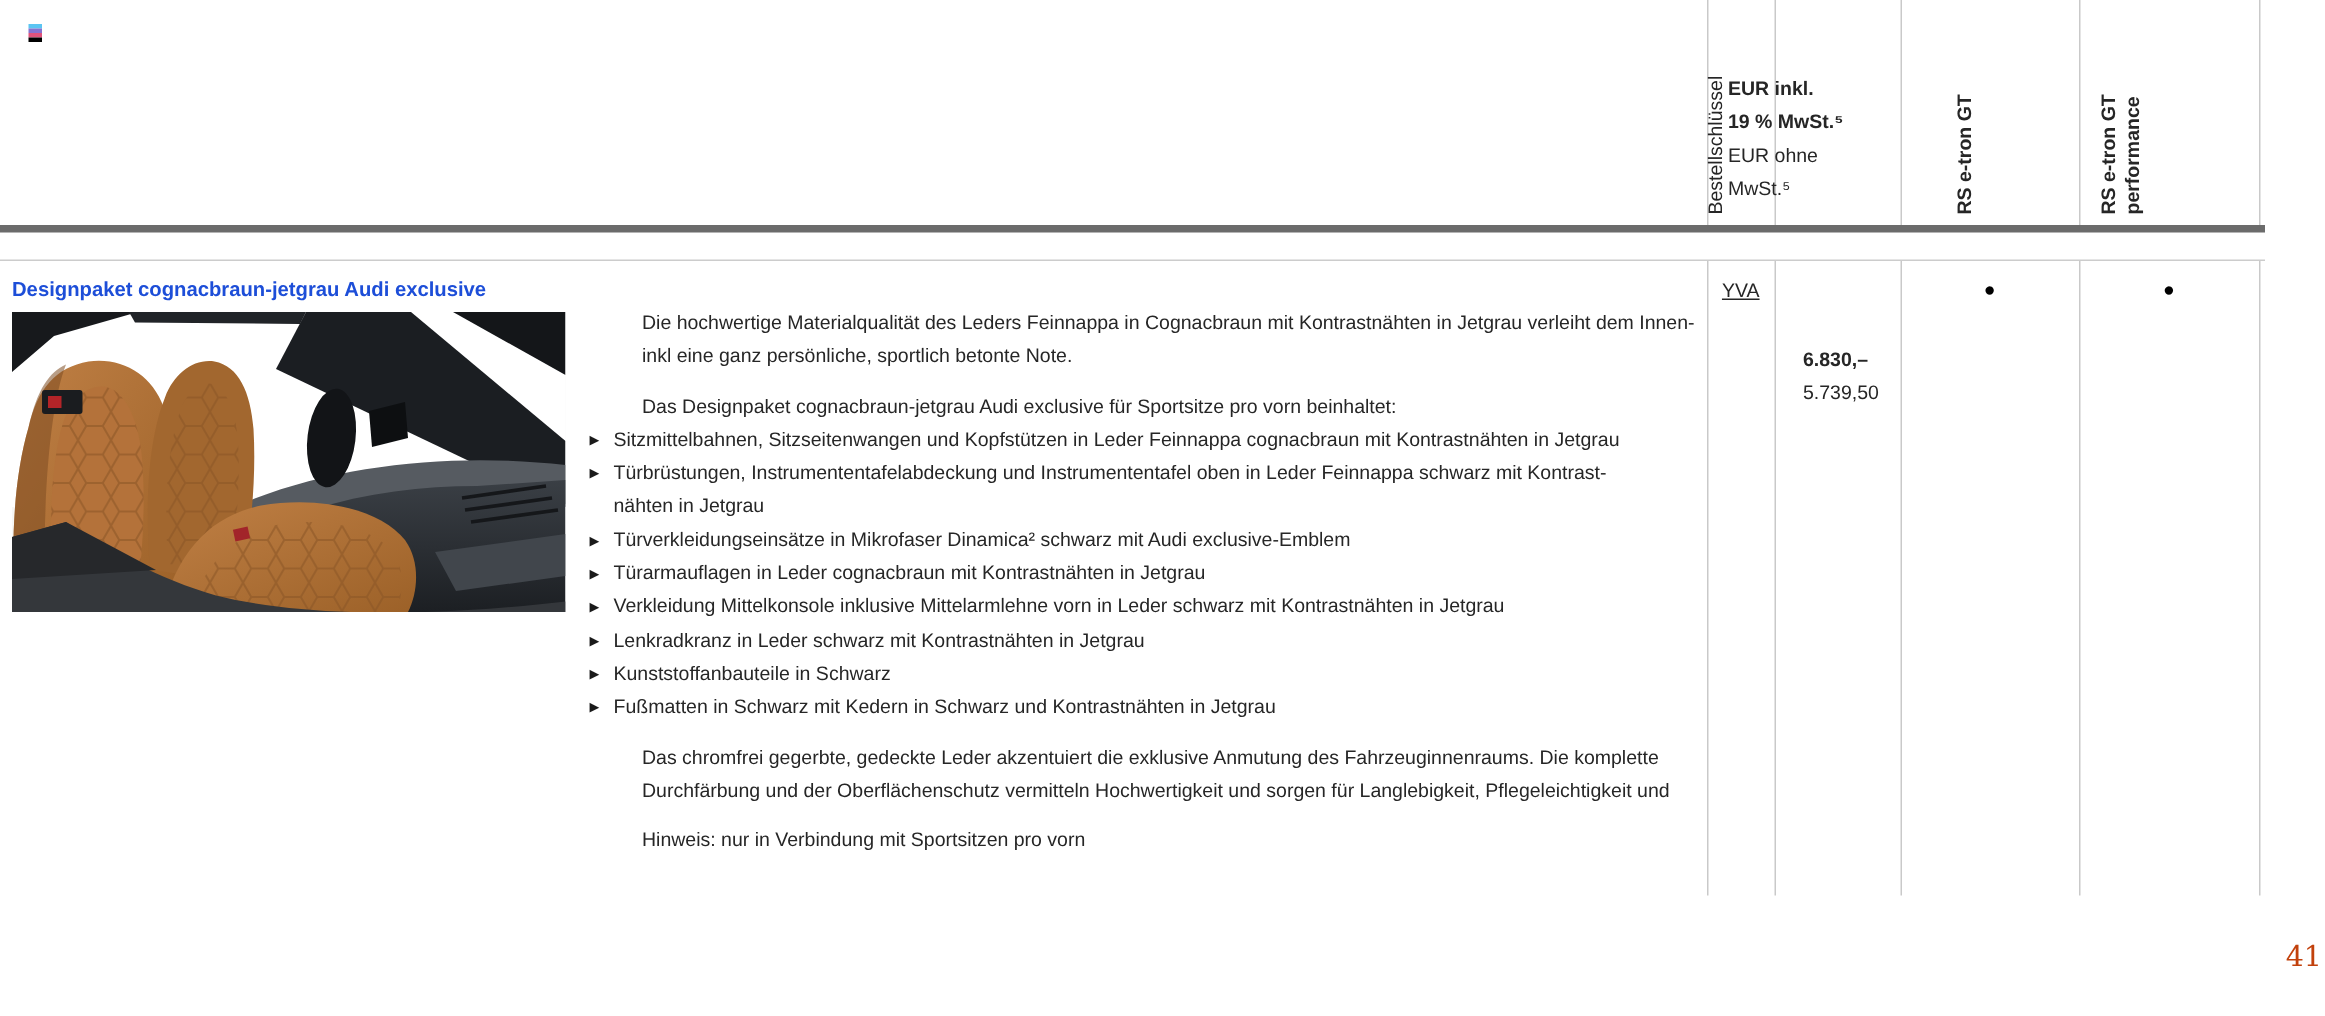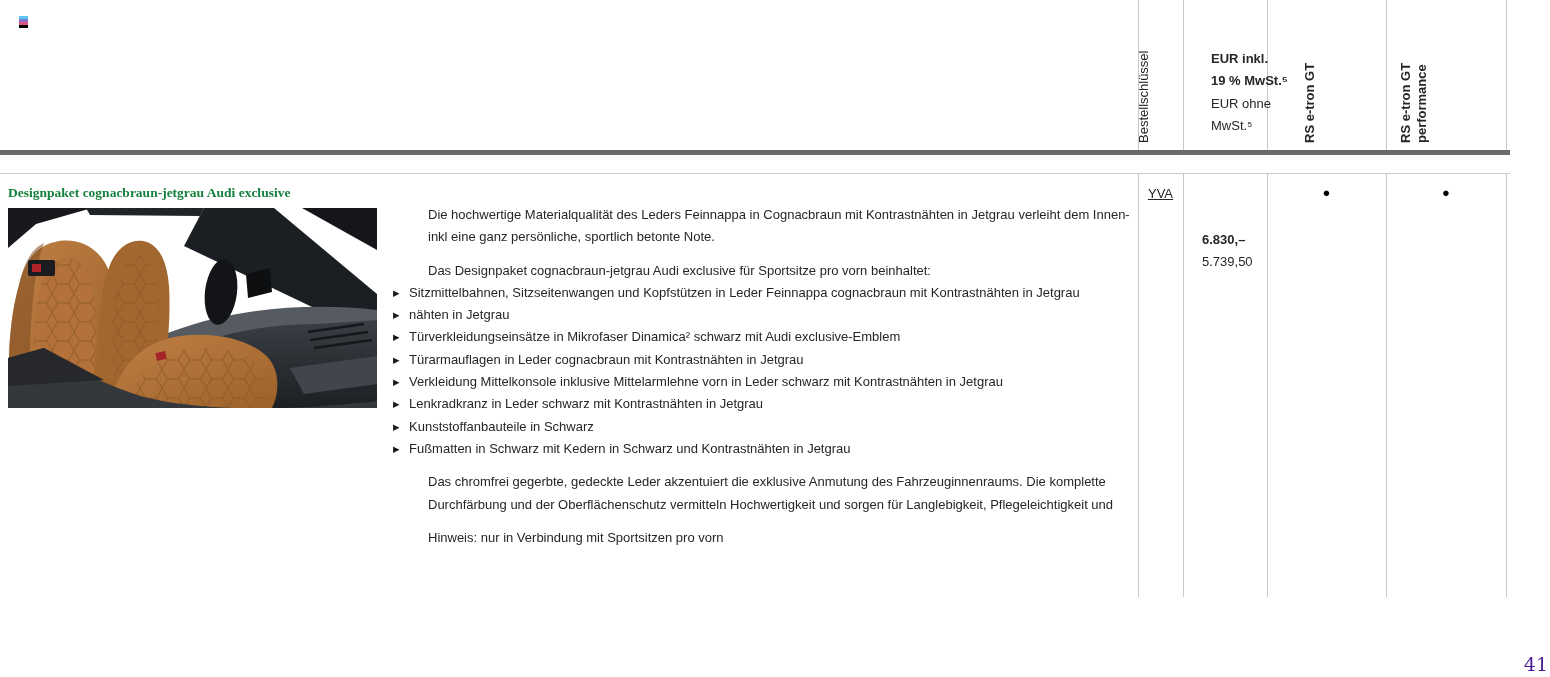--- a/index.html
+++ b/index.html
@@ -10,46 +10,46 @@
   
   .print-mark{position:absolute;left:19px;top:16px;width:9px;}
   .print-mark div{height:3px;}
   
   .vline{position:absolute;width:1px;background:#c9c9c9;}
   .vline.header{top:0;height:150px;}
   .vline.row{top:174px;height:423px;}
   .thick-bar{position:absolute;left:0;top:150px;width:1510px;height:5px;background:#6b6b6b;}
   .thin-rule{position:absolute;left:0;top:173px;width:1510px;height:1px;background:#cccccc;}
   
-  .price-head{position:absolute;left:1211px;top:48px;font-size:13px;line-height:22.3px;white-space:nowrap;}
+  .price-head{position:absolute;left:1152px;top:48px;font-size:13px;line-height:22.3px;white-space:nowrap;}
   .price-head .b{font-weight:bold;}
   .vlabel{position:absolute;white-space:nowrap;font-size:13px;line-height:16px;height:16px;
           transform-origin:left bottom;transform:rotate(-90deg);}
   .vlabel.two{height:32px;}
   .vlabel.bold{font-weight:bold;}
   
-  .row-title{position:absolute;left:8px;top:185px;font-size:13.5px;font-weight:bold;color:#15803d;white-space:nowrap;font-family:Liberation Serif, serif;}
+  .row-title{position:absolute;left:8px;top:185px;font-size:13.5px;font-weight:bold;color:#1d4ed8;white-space:nowrap;}
   .photo{position:absolute;left:8px;top:208px;width:369px;height:200px;}
   .desc{position:absolute;left:393px;top:204px;width:745px;font-size:13px;line-height:22.3px;}
   .para{margin:0;}
   .para.gap{margin-top:11px;}
   .bullet-item{display:flex;}
   .bullet-marker{width:16px;flex:0 0 16px;font-size:8.5px;line-height:22.3px;color:#1a1a1a;}
   .bullet-text div{white-space:nowrap;}
   .tline{white-space:nowrap;margin-left:35px;}
   
   .order-code{position:absolute;left:1138px;top:186px;width:45px;text-align:center;font-size:13px;text-decoration:underline;}
   .price-cell{position:absolute;left:1202px;top:181px;font-size:13px;line-height:22.3px;white-space:nowrap;}
   .price-cell .incl{font-weight:bold;margin-top:48px;}
   .dot-cell{position:absolute;top:185px;text-align:center;font-size:13px;color:#000;}
   .dot-col-1{left:1267px;width:119px;}
   .dot-col-2{left:1386px;width:120px;}
   
-  .page-num{position:absolute;left:1500px;top:653px;width:48px;text-align:right;
-            font-family:"DejaVu Serif","Liberation Serif",serif;font-size:19px;color:#4c1d95;}
+  .page-num{position:absolute;left:1500px;top:627px;width:48px;text-align:right;
+            font-family:"DejaVu Serif","Liberation Serif",serif;font-size:19px;color:#c2410c;}
 </style>
 </head>
 <body>
 
 <div class="canvas">
 
   <div class="print-mark">
       <div style="background: rgb(91, 197, 242);"></div>
       <div style="background: rgb(134, 114, 207);"></div>
       <div style="background: rgb(224, 83, 124);"></div>
@@ -166,20 +166,21 @@
     <div class="para">
         <div class="bullet-item">
           <span class="bullet-marker">▶</span>
           <div class="bullet-text">
             <div>Sitzmittelbahnen, Sitzseitenwangen und Kopfstützen in Leder Feinnappa cognacbraun mit Kontrastnähten in Jetgrau</div>
           </div>
         </div>
         <div class="bullet-item">
           <span class="bullet-marker">▶</span>
           <div class="bullet-text">
+            <div>Türbrüstungen, Instrumententafelabdeckung und Instrumententafel oben in Leder Feinnappa schwarz mit Kontrast-</div>
             <div>nähten in Jetgrau</div>
           </div>
         </div>
         <div class="bullet-item">
           <span class="bullet-marker">▶</span>
           <div class="bullet-text">
             <div>Türverkleidungseinsätze in Mikrofaser Dinamica² schwarz mit Audi exclusive-Emblem</div>
           </div>
         </div>
         <div class="bullet-item">

